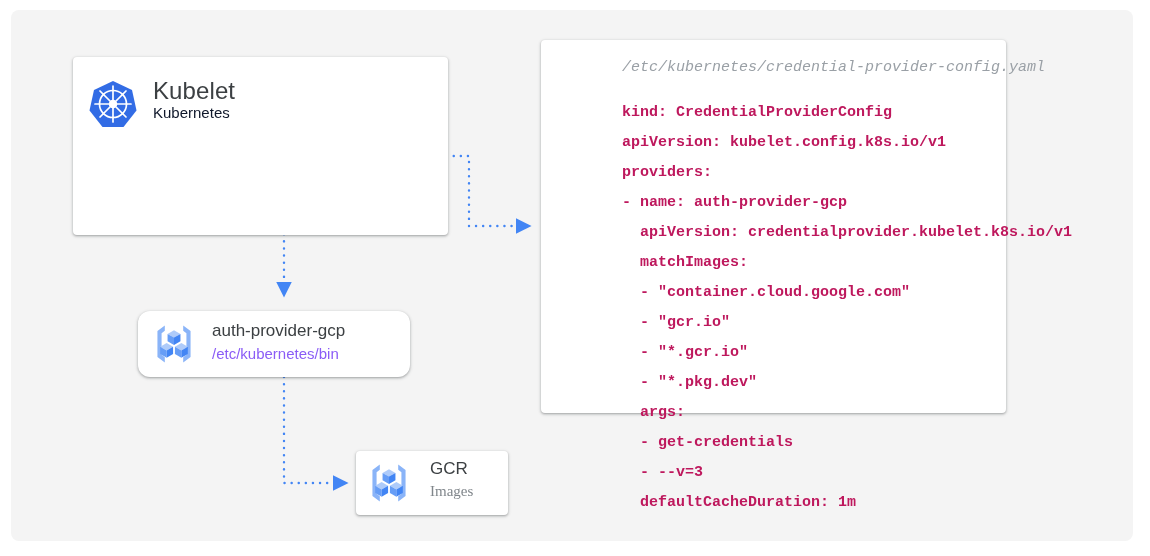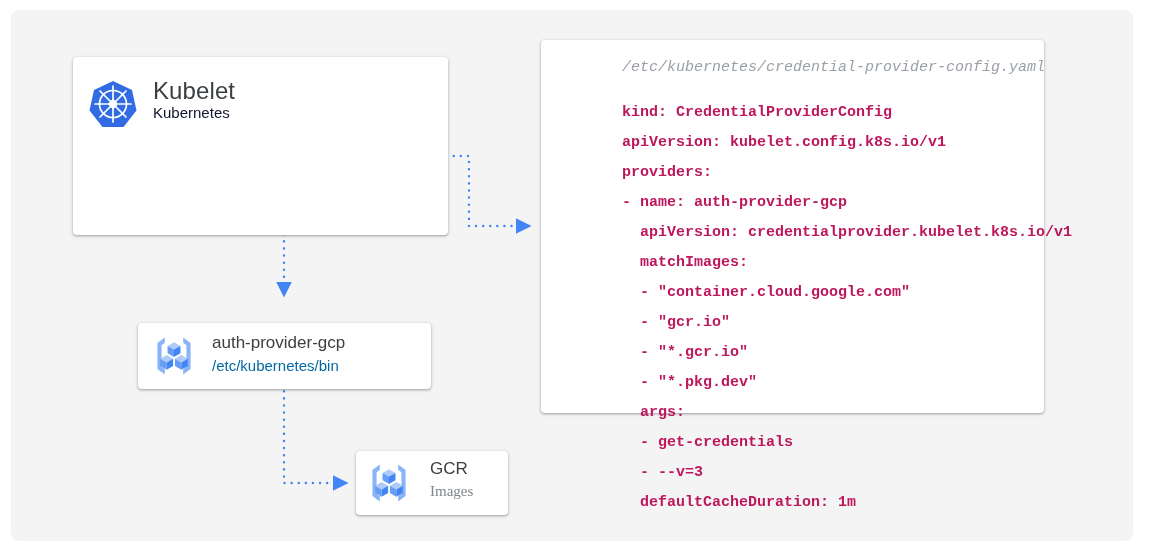--- a/index.html
+++ b/index.html
@@ -88,44 +88,45 @@
     top: 90px;
     font-size: 15px;
     color: #80868b;
     line-height: 23px;
     white-space: nowrap;
   }
 
   
   #auth-provider-card {
     left: 138px;
-    top: 323px;
-    width: 293px;
+    top: 311px;
+    width: 272px;
     height: 66px;
+    border-radius: 12px;
   }
   #auth-provider-card .gcp-icon {
     position: absolute;
     left: 13px;
     top: 10px;
     width: 46px;
     height: 46px;
   }
   #auth-provider-card .title {
     position: absolute;
     left: 74px;
     top: 10px;
     font-size: 17px;
     color: #3c4043;
   }
   #auth-provider-card .subtitle {
     position: absolute;
     left: 74px;
     top: 34px;
     font-size: 15px;
-    color: #0369a1;
+    color: #8b5cf6;
   }
 
   
   #gcr-card {
     left: 356px;
     top: 451px;
     width: 152px;
     height: 64px;
   }
   #gcr-card .gcp-icon {
@@ -149,21 +150,21 @@
     top: 32px;
     font-size: 15px;
     color: #80868b;
     font-family: Liberation Serif, serif;
   }
 
   
   #code-card {
     left: 541px;
     top: 40px;
-    width: 503px;
+    width: 465px;
     height: 373px;
   }
   #code-filename {
     position: absolute;
     left: 81px;
     top: 19px;
     font-family: "Liberation Mono", "DejaVu Sans Mono", monospace;
     font-size: 15px;
     font-style: italic;
     color: #9aa0a6;

